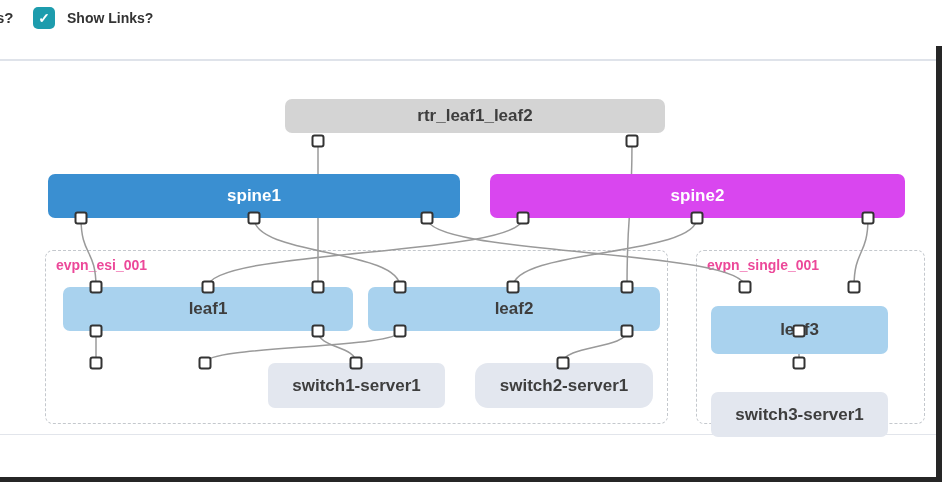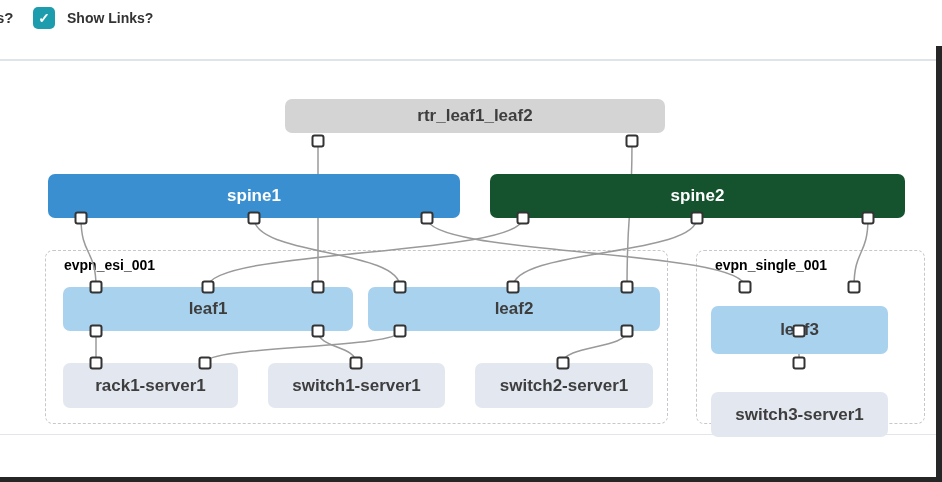--- a/index.html
+++ b/index.html
@@ -20,21 +20,21 @@
   
   #canvas { position:absolute; left:0; top:61px; width:942px; height:373px; }
   
   #links-layer, #ports-layer { position:absolute; left:0; top:0; width:942px; height:373px; }
   #links-layer { z-index:1; }
   #nodes-layer { position:absolute; left:0; top:0; width:942px; height:373px; z-index:2; }
   #ports-layer { z-index:3; pointer-events:none; }
   #groups-layer { position:absolute; left:0; top:0; width:942px; height:373px; z-index:0; }
 
   .group { position:absolute; border:1.5px dashed #c4c8cd; border-radius:8px; }
-  .group-label { position:absolute; left:10px; top:6px; font-size:14px; font-weight:700; color:#000000;margin-left:8px; }
+  .group-label { position:absolute; left:10px; top:6px; font-size:14px; font-weight:700; color:#ec4899; }
 
   .node { position:absolute; border-radius:7px; display:flex; align-items:center; justify-content:center;
           font-weight:700; font-size:17px; cursor:pointer; }
 
   
   #window-edge-right  { position:absolute; left:936px; top:46px;  width:6px;  height:436px; background:#262626; z-index:9; }
   #window-edge-bottom { position:absolute; left:0;     top:477px; width:942px; height:5px;  background:#262626; z-index:9; }
 </style>
 </head>
 <body>
@@ -75,39 +75,36 @@
         <path d="M 627 270 C 627 287.6, 563 284.4, 563 302" fill="none" stroke="#9a9a9a" stroke-width="1.5"></path>
         <path d="M 799 270 C 799 287.6, 799 284.4, 799 302" fill="none" stroke="#9a9a9a" stroke-width="1.5"></path>
       </svg>
     <div id="nodes-layer">
         <div class="node router" style="left: 285px; top: 38px; width: 380px; height: 34px; background: rgb(212, 212, 212); color: rgb(62, 62, 62);">
           <span>rtr_leaf1_leaf2</span>
         </div>
         <div class="node spine" style="left: 48px; top: 113px; width: 412px; height: 44px; background: rgb(58, 143, 209); color: rgb(255, 255, 255);">
           <span>spine1</span>
         </div>
-        <div class="node spine" style="left: 490px; top: 113px; width: 415px; height: 44px; background: #14532d; color: rgb(255, 255, 255);">
+        <div class="node spine" style="left: 490px; top: 113px; width: 415px; height: 44px; background: #d946ef; color: rgb(255, 255, 255);">
           <span>spine2</span>
         </div>
         <div class="node leaf" style="left: 63px; top: 226px; width: 290px; height: 44px; background: rgb(169, 210, 238); color: rgb(62, 62, 62);">
           <span>leaf1</span>
         </div>
         <div class="node leaf" style="left: 368px; top: 226px; width: 292px; height: 44px; background: rgb(169, 210, 238); color: rgb(62, 62, 62); text-align: center;">
           <span>leaf2</span>
         </div>
         <div class="node leaf" style="left: 711px; top: 226px; width: 177px; height: 48px; background: rgb(169, 210, 238); color: rgb(62, 62, 62); margin-top: 19px;">
           <span>leaf3</span>
         </div>
-        <div class="node server" style="left: 63px; top: 302px; width: 175px; height: 45px; background: rgb(227, 231, 239); color: rgb(62, 62, 62);">
-          <span>rack1-server1</span>
-        </div>
         <div class="node server" style="left: 268px; top: 302px; width: 177px; height: 45px; background: rgb(227, 231, 239); color: rgb(62, 62, 62);">
           <span>switch1-server1</span>
         </div>
-        <div class="node server" style="left: 475px; top: 302px; width: 178px; height: 45px; background: rgb(227, 231, 239); color: rgb(62, 62, 62);">
+        <div class="node server" style="left: 475px; top: 302px; width: 178px; height: 45px; background: rgb(227, 231, 239); color: rgb(62, 62, 62); border-radius: 13px;">
           <span>switch2-server1</span>
         </div>
         <div class="node server" style="left: 711px; top: 302px; width: 177px; height: 45px; background: rgb(227, 231, 239); color: rgb(62, 62, 62); margin-top: 29px;">
           <span>switch3-server1</span>
         </div>
       </div>
     <svg id="ports-layer" viewBox="0 0 942 373">
         <rect x="312.5" y="74.5" width="11" height="11" rx="2" fill="#ffffff" stroke="#333333" stroke-width="2"></rect>
         <rect x="626.5" y="74.5" width="11" height="11" rx="2" fill="#ffffff" stroke="#333333" stroke-width="2"></rect>
         <rect x="75.5" y="151.5" width="11" height="11" rx="2" fill="#ffffff" stroke="#333333" stroke-width="2"></rect>

